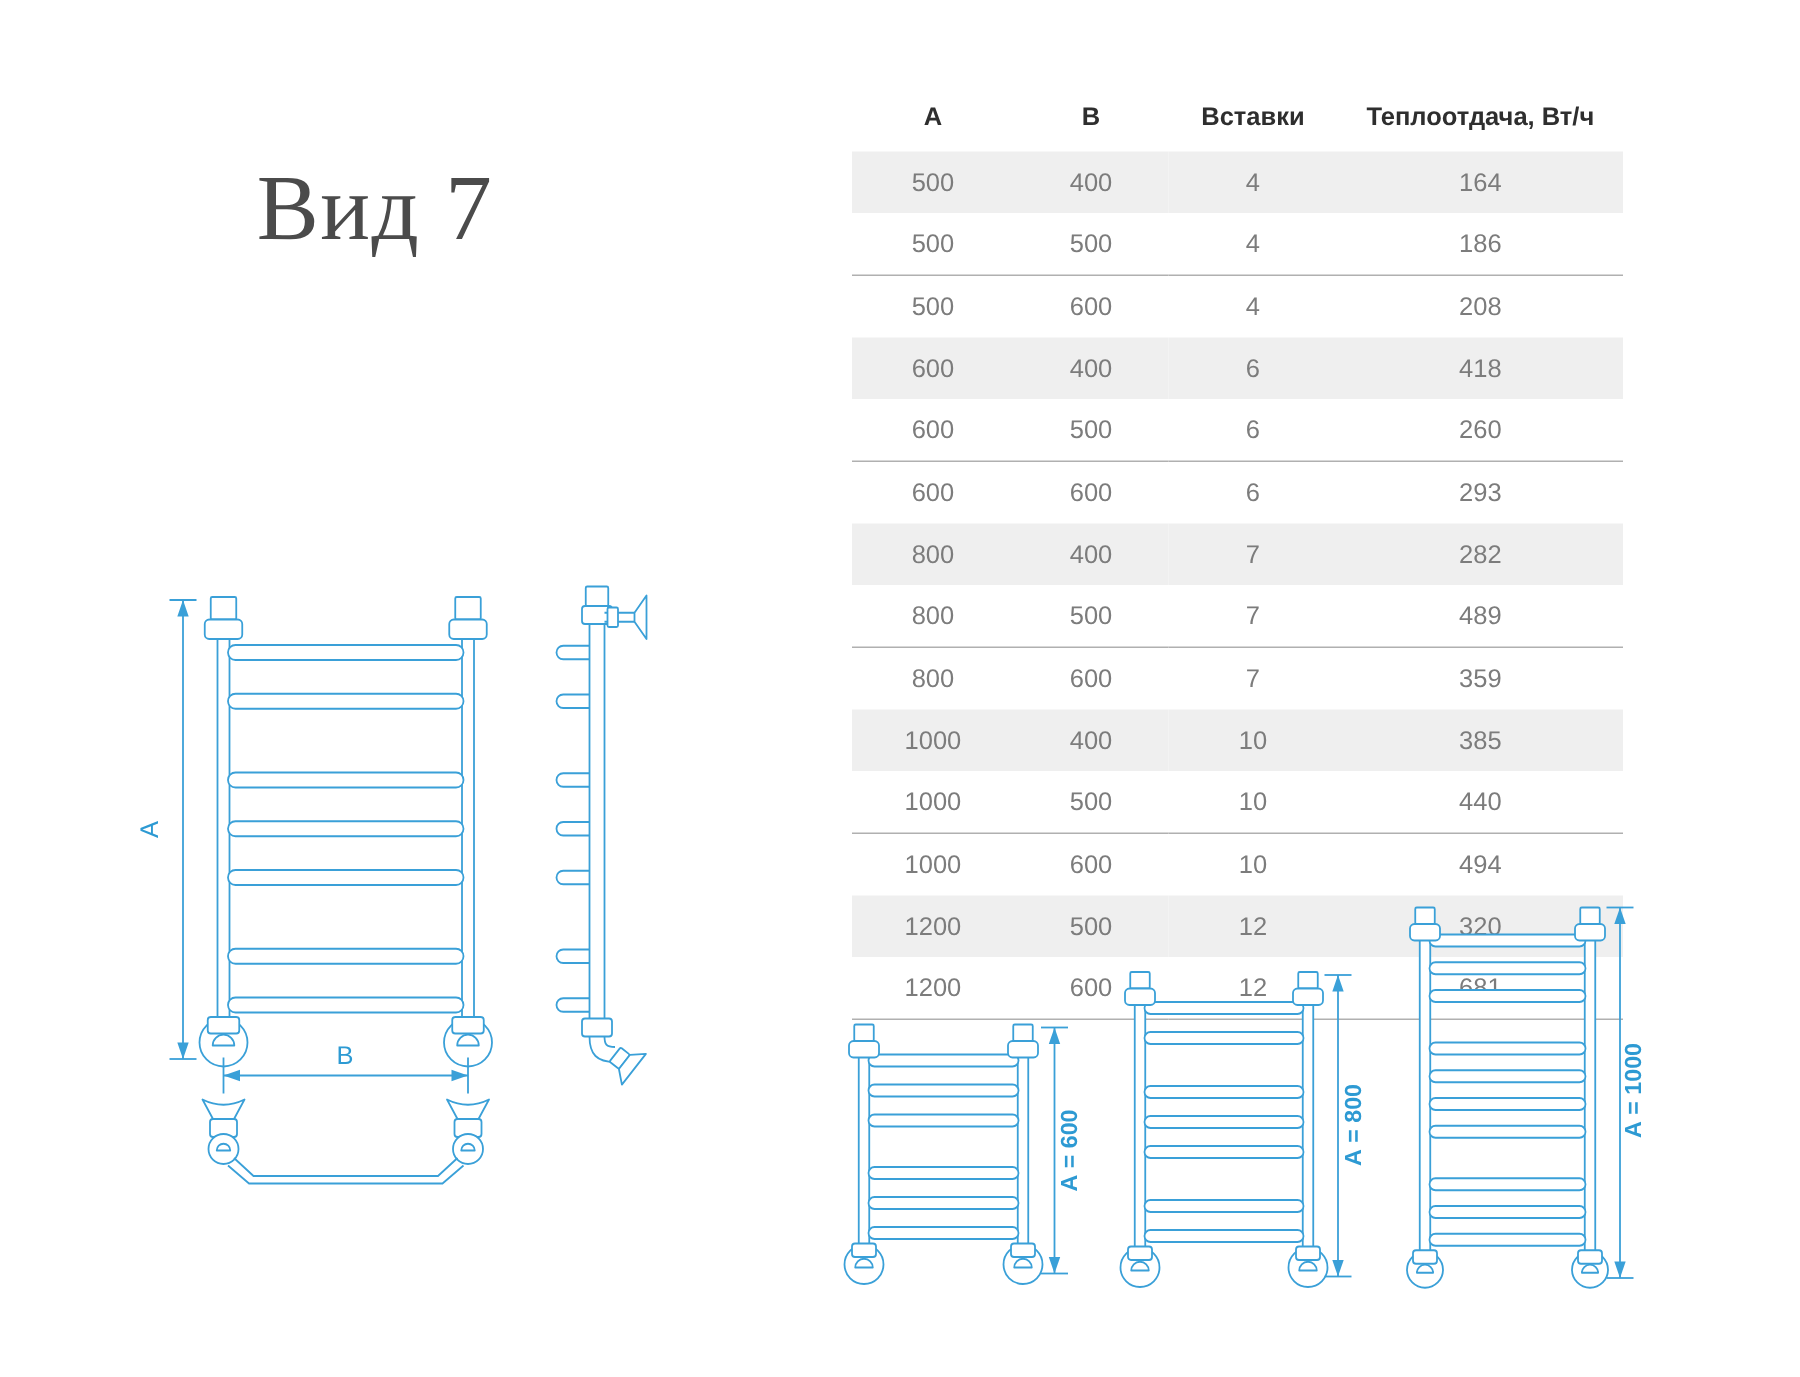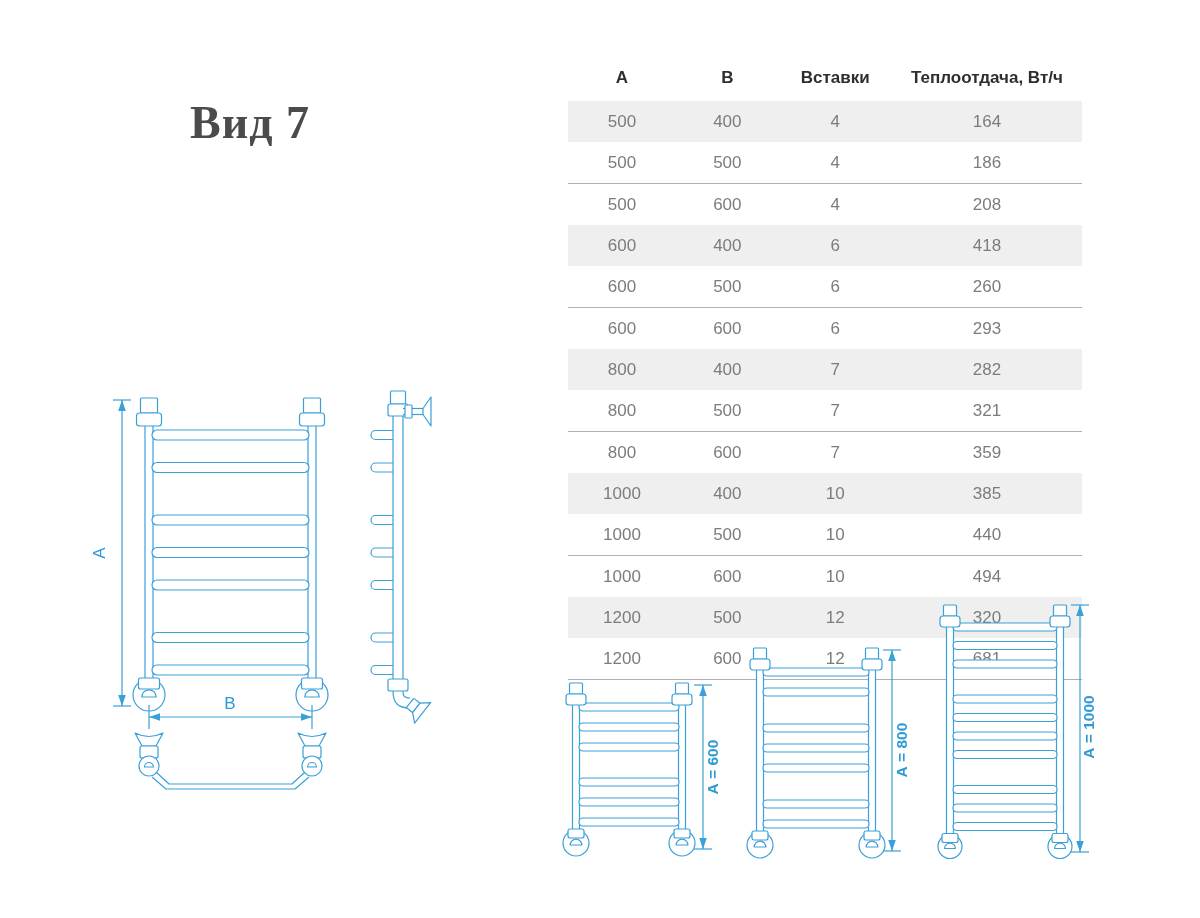--- a/index.html
+++ b/index.html
@@ -2,22 +2,22 @@
 <html><head>
 <meta charset="utf-8">
 <style>
   html,body{margin:0;padding:0;background:#ffffff;}
   .page{
     position:relative;width:1200px;height:918px;background:#ffffff;
     font-family:"Liberation Sans", sans-serif;overflow:hidden;
   }
   .title-block{position:absolute;left:95px;top:100px;width:310px;text-align:center;}
   .title-block h1{
-    margin:0;font-family:"Liberation Serif", serif;font-weight:700;
-    font-size:46px;color:#4b4b4b;letter-spacing:1px;line-height:1;
+    margin:8px;font-family:"Liberation Serif", serif;font-weight:400;
+    font-size:62px;color:#4b4b4b;letter-spacing:1px;line-height:1;
   }
   .title-block .subtitle{margin-top:32px;font-size:23px;color:#545454;}
   table.spec{
     position:absolute;left:568px;top:55px;width:514px;
     border-collapse:collapse;table-layout:fixed;
   }
   table.spec col.c1{width:21%}
   table.spec col.c2{width:20%}
   table.spec col.c3{width:22%}
   table.spec col.c4{width:37%}
@@ -98,21 +98,21 @@
         <tr class="shade">
           <td>800</td>
           <td>400</td>
           <td>7</td>
           <td>282</td>
         </tr>
         <tr class="sep">
           <td>800</td>
           <td>500</td>
           <td>7</td>
-          <td>321</td>
+          <td>489</td>
         </tr>
         <tr>
           <td>800</td>
           <td>600</td>
           <td>7</td>
           <td>359</td>
         </tr>
         <tr class="shade">
           <td>1000</td>
           <td>400</td>

